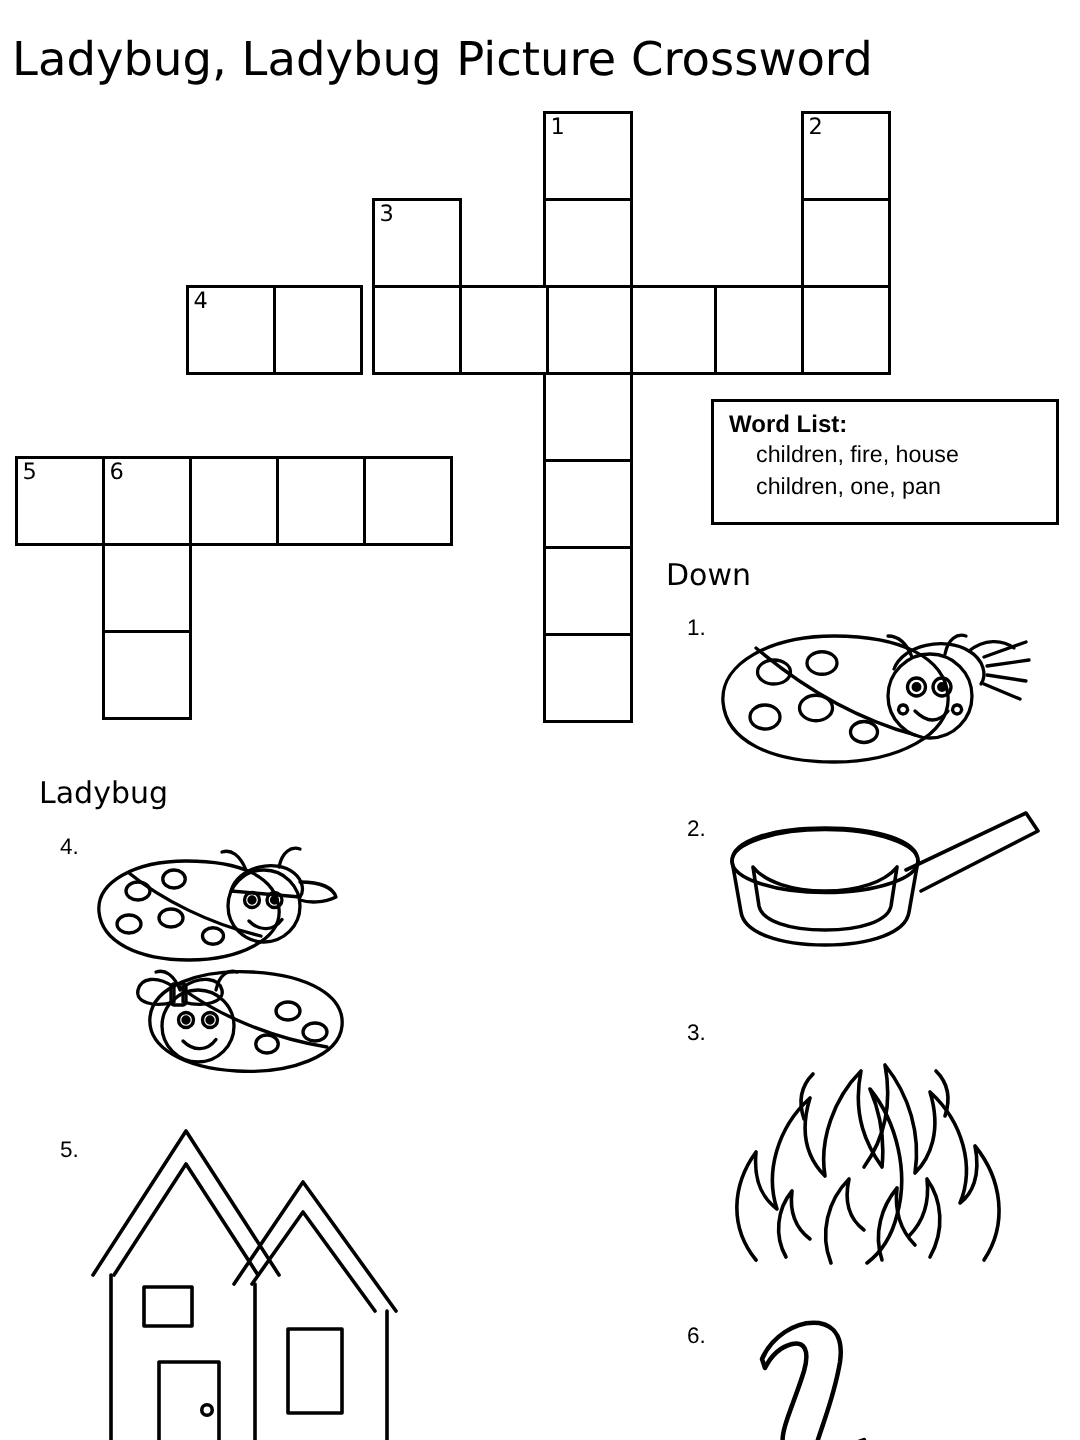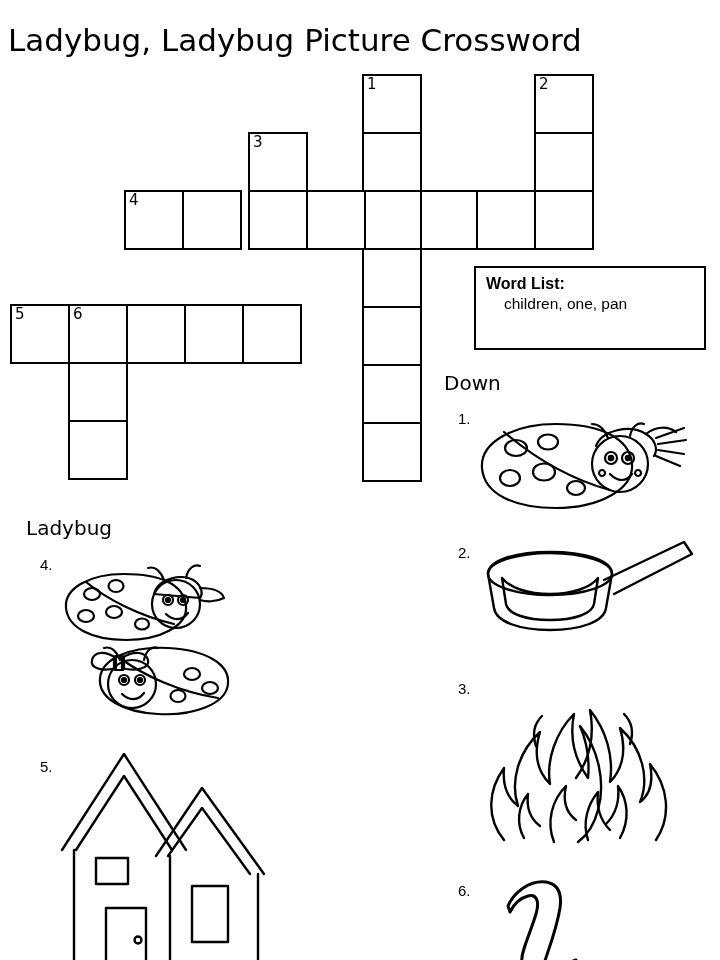--- a/index.html
+++ b/index.html
@@ -142,20 +142,21 @@
     <div class="cell" style="left:116px; top:230px; width:60px; height:60px;"></div>
     <div class="cell" style="left:174px; top:230px; width:60px; height:60px;"></div>
     <div class="cell" style="left:232px; top:230px; width:60px; height:60px;"></div>
 
     <div class="cell" style="left:58px; top:288px; width:60px; height:60px;"></div>
     <div class="cell" style="left:58px; top:346px; width:60px; height:60px;"></div>
   </div>
 
   <div id="wordlist">
     <div class="wl-title">Word List:</div>
+    <div class="wl-line indent">children, fire, house</div>
     <div class="wl-line indent">children,  one,  pan</div>
   </div>
 
   <div class="sec-head" style="left:444px; top:355px;">Down</div>
   <div class="sec-head" style="left:26px; top:500px;">Ladybug</div>
 
   <div class="clue-num" style="left:458px; top:394px;">1.</div>
   <div class="pic" style="left:470px; top:400px;">
     <svg width="230" height="100" viewBox="0 0 230 100">
       <g fill="none" stroke="#000" stroke-width="2.2" stroke-linecap="round" stroke-linejoin="round">

